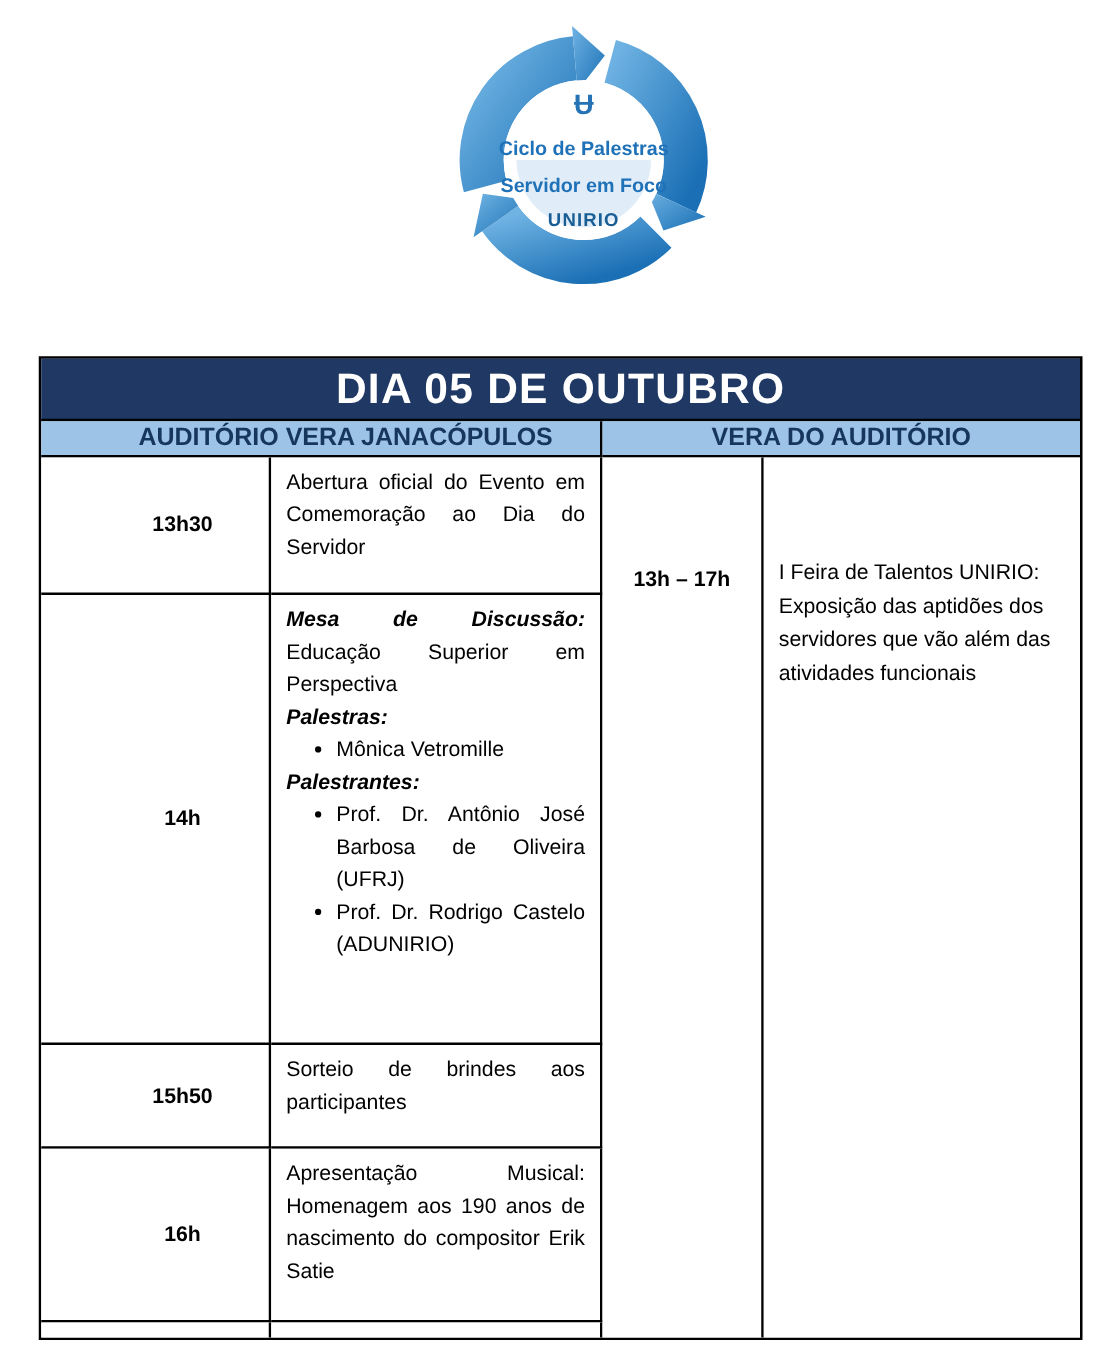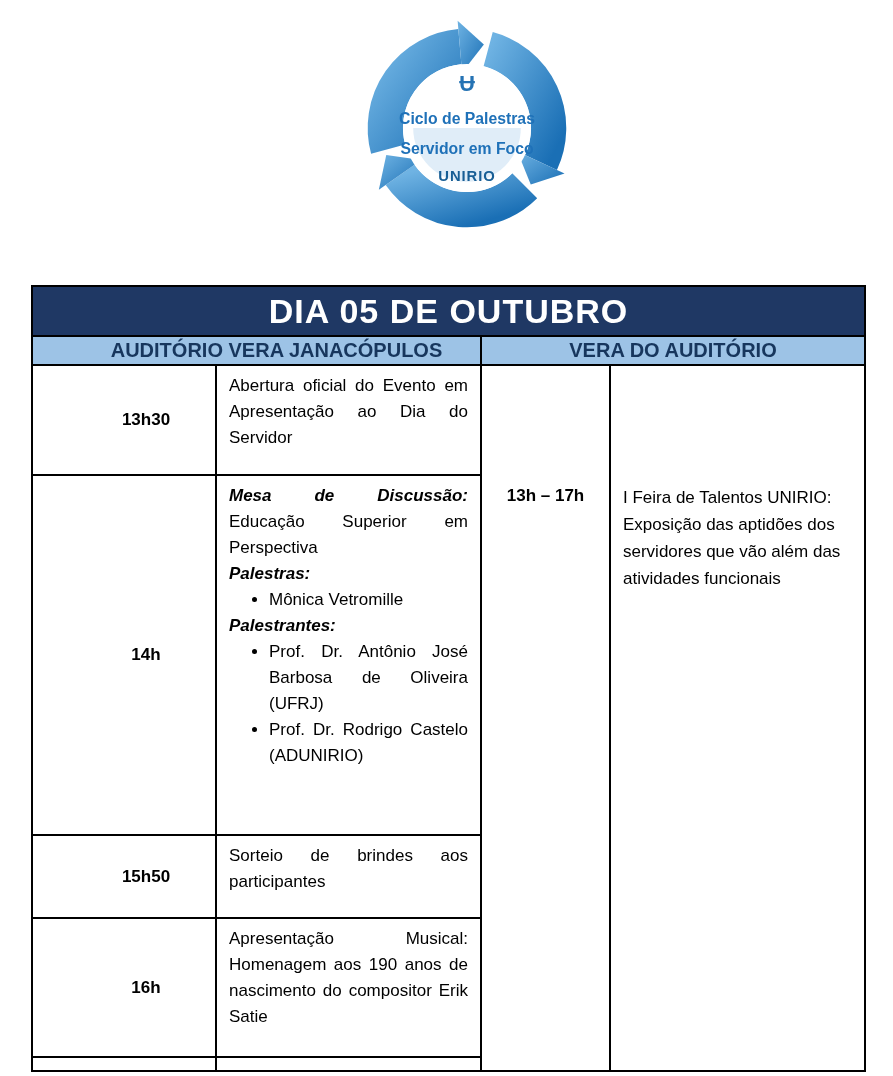--- a/index.html
+++ b/index.html
@@ -54,25 +54,25 @@
     padding: 7px 12px; font-size: 17px; line-height: 26px; text-align: justify;
   }
   .desc-cell p { margin: 0; }
   .label-bi { font-weight: bold; font-style: italic; }
   .desc-cell ul { margin: 0; padding-left: 40px; list-style: disc; }
   .desc-cell li { text-align: justify; }
 
   .right-time-cell {
     grid-column: 3; grid-row: 3 / 8; background: #fff;
     display: flex; justify-content: center; align-items: flex-start;
-    padding-top: 120px; font-size: 17px; font-weight: bold;
+    padding-top: 88px; font-size: 17px; font-weight: bold;
   }
   .right-desc-cell {
     grid-column: 4; grid-row: 3 / 8; background: #fff;
-    padding: 118px 10px 0 12px; font-size: 17px; line-height: 27px; text-align: left;
+    padding: 78px 10px 0 12px; font-size: 17px; line-height: 27px; text-align: left;
   }
 
   .sliver { background: #fff; }
 </style>
 </head>
 <body>
 
 <div class="page">
 
   <div class="logo-wrap">
@@ -105,21 +105,21 @@
 
   <div class="table">
 
     <div class="cell day-header b-b">DIA 05 DE OUTUBRO</div>
 
     <div class="cell venue left b-r b-b">AUDITÓRIO VERA JANACÓPULOS</div>
     <div class="cell venue right b-b">VERA DO AUDITÓRIO</div>
 
     <div class="cell time-cell b-r b-b" style="grid-row:3">13h30</div>
     <div class="cell desc-cell b-r b-b" style="grid-row:3">
-      <p>Abertura oficial do Evento em Apresentação ao Dia do Servidor</p>
+      <p>Abertura oficial do Evento em Comemoração ao Dia do Servidor</p>
     </div>
 
     <div class="cell time-cell b-r b-b" style="grid-row:4">14h</div>
     <div class="cell desc-cell b-r b-b" style="grid-row:4">
       <p>
         <span class="label-bi">Mesa de Discussão:</span>
         <span>Educação Superior em Perspectiva</span>
       </p>
       <p class="label-bi">Palestras:</p>
       <ul>

